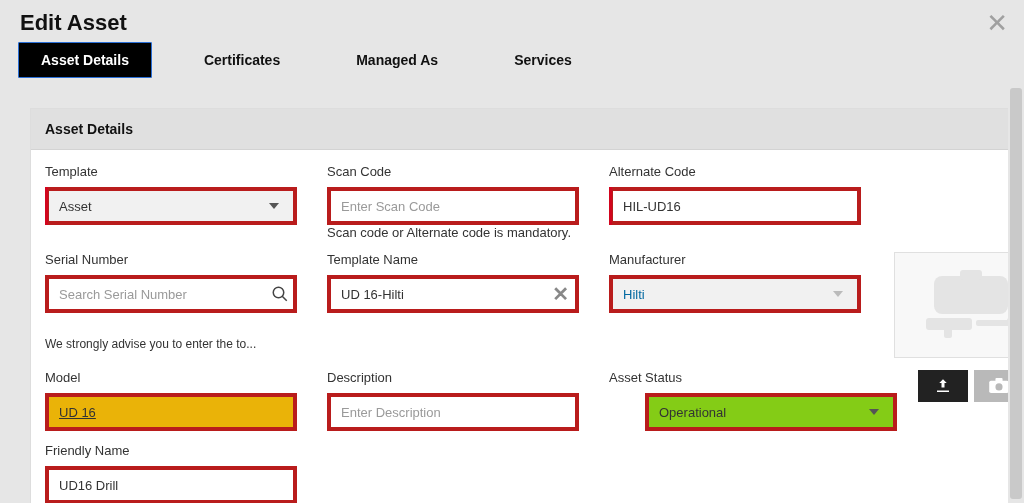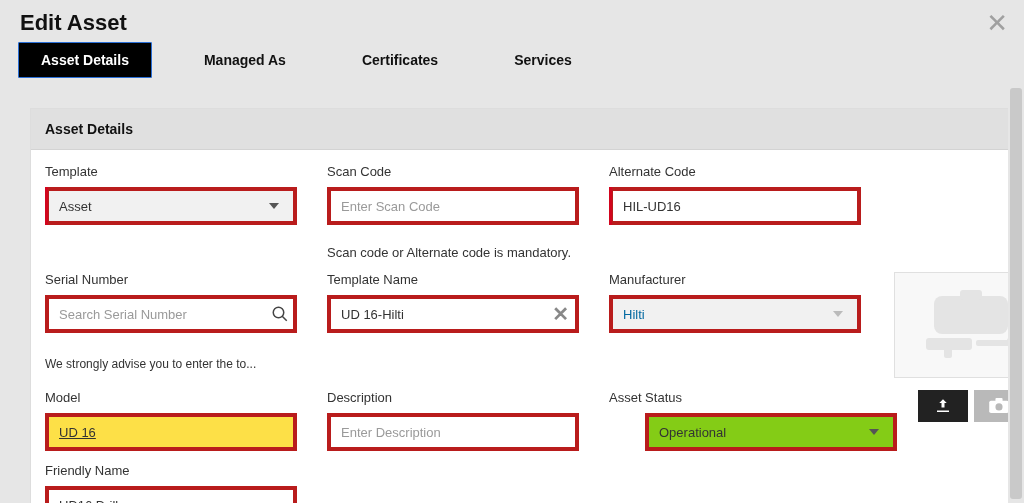--- a/index.html
+++ b/index.html
@@ -43,24 +43,24 @@
   .select-field.disabled { background: #f1f1f1; color: #0369a1; }
   .caret { width: 0; height: 0; border-left: 5px solid transparent; border-right: 5px solid transparent; border-top: 6px solid #555; margin-right: 4px; }
 
   .search-wrap { position: relative; }
   .search-wrap input { }
   .search-icon { position: absolute; right: 8px; top: 50%; transform: translateY(-50%); width: 18px; height: 18px; }
 
   .clear-wrap input { padding-right: 34px; }
   .clear-x { position: absolute; right: 10px; top: 50%; transform: translateY(-50%); font-size: 20px; color: #888; font-weight: 700; cursor: pointer; }
 
-  .hint { font-size: 13px; color: #333; margin-top: 20px; }
+  .hint { font-size: 13px; color: #333; margin-top: 0; }
   .hint-trunc { font-size: 12px; color: #333; margin-top: 24px; white-space: nowrap; overflow: hidden; text-overflow: ellipsis; width: 252px; }
 
-  input.text.readonly { background: #fde047; color: #333; text-decoration: underline; }
+  input.text.readonly { background: #eab308; color: #333; text-decoration: underline; }
 
   .thumb-img { width: 155px; height: 106px; border: 1px solid #e0e0e0; background: #f8f8f8; display: flex; align-items: center; justify-content: center; }
   .thumb-img svg { opacity: 0.55; }
 
   .action-btns { display: flex; gap: 6px; }
   .btn { width: 50px; height: 32px; display: flex; align-items: center; justify-content: center; cursor: pointer; }
   .btn.dark { background: #222; }
   .btn.grey { background: #b9b9b9; }
 </style>
 </head>
@@ -68,22 +68,22 @@
 
 <div class="dialog">
 
   <div class="header">
     <div class="title">Edit Asset</div>
     <div class="close">✕</div>
   </div>
 
   <div class="tabs">
     <div class="tab active">Asset Details</div>
+    <div class="tab">Certificates</div>
     <div class="tab">Managed As</div>
-    <div class="tab">Certificates</div>
     <div class="tab">Services</div>
   </div>
 
   <div class="body-wrap">
     <div class="main">
       <div class="panel">
         <div class="panel-header">Asset Details</div>
         <div class="panel-body">
 
           <div class="row">

